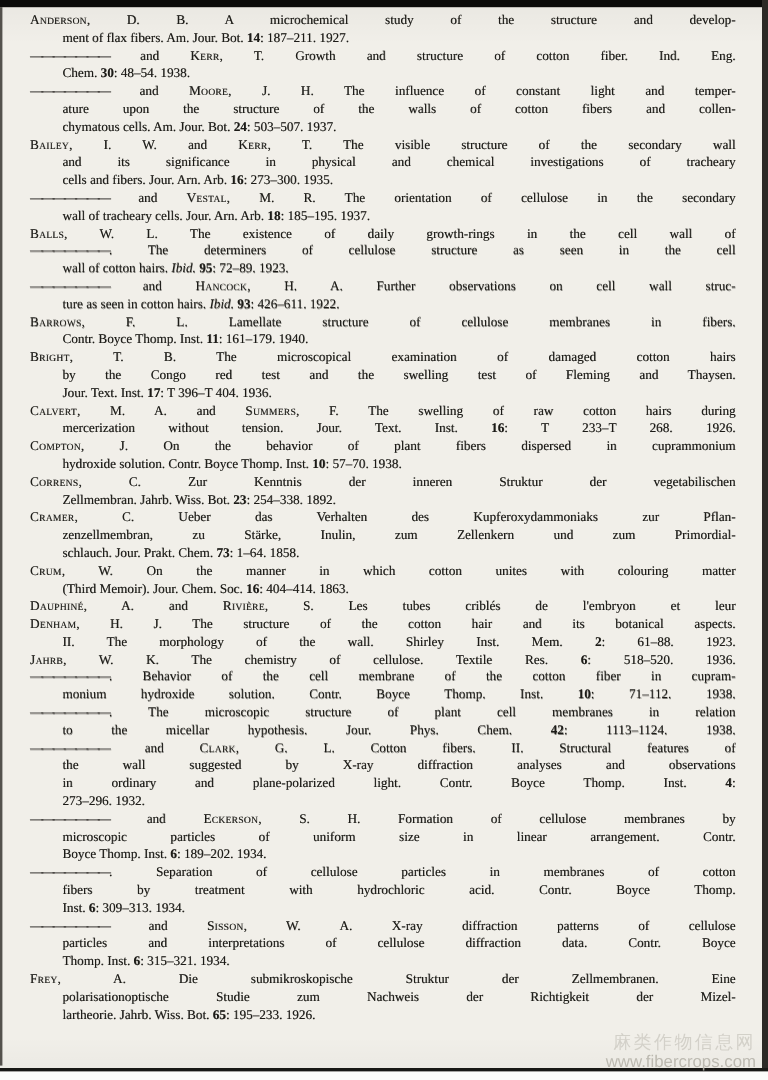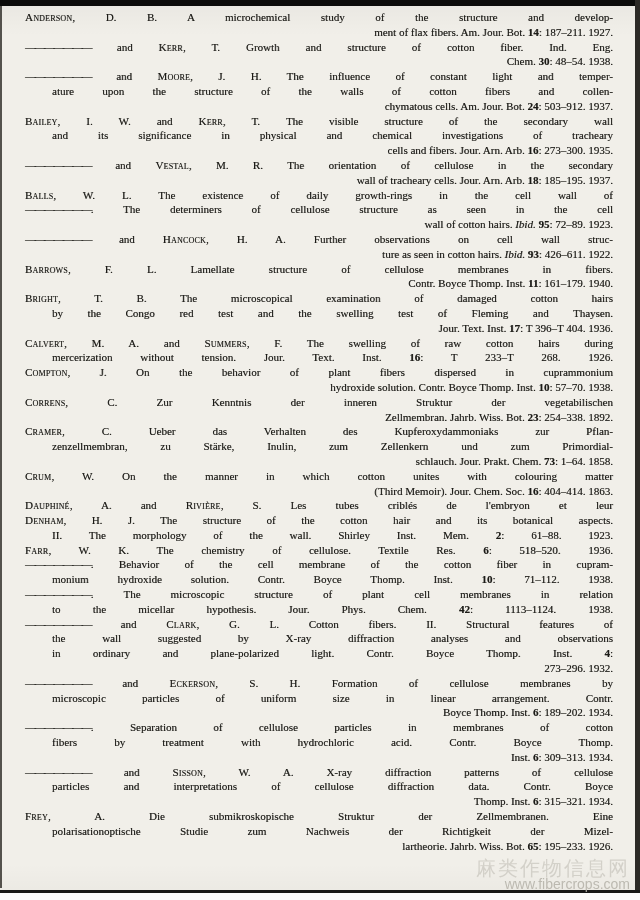--- a/index.html
+++ b/index.html
@@ -29,37 +29,37 @@
   .edge.bottomline{left:0;right:0;bottom:7px;height:3px;background:#181815;}
   .edge.bottomwhite{left:0;right:0;bottom:0;height:7px;background:#fcfcfa;}
 
   .content{
     position:absolute;left:25px;top:10px;width:588px;
     color:var(--ink);
     font-size:11px;line-height:14.8px;
     text-shadow:0.3px 0.15px 0 rgba(28,27,23,0.55);
   }
   .entry{margin:0;padding:0;}
-  .bline{text-align:right;}
+  .bline{text-align:left;}
   .bline.just{text-align:justify;text-align-last:justify;}
   .bline.cont{padding-left:27px;}
 
   .seg-n{}
   .seg-sc{font-variant:small-caps;letter-spacing:0.2px;}
   .seg-b{font-weight:bold;}
   .seg-i{font-style:italic;}
   .seg-dash{letter-spacing:-1.6px;white-space:nowrap;}
 
   .watermark{
     position:absolute;right:10px;bottom:8px;text-align:right;
     font-family:"Liberation Sans","DejaVu Sans",sans-serif;
     pointer-events:none;
   }
   .wm-cjk{
-    font-size:20px;letter-spacing:2px;color:var(--wm);opacity:0.5;line-height:15px;
+    font-size:15px;letter-spacing:2px;color:var(--wm);opacity:0.5;line-height:15px;
   }
   .wm-url{
     font-size:14px;color:var(--wm);opacity:0.9;line-height:16px;
   }
 </style>
 </head>
 <body>
 
 <div class="page">
   <div class="edge top"></div>
@@ -73,21 +73,21 @@
         <div class="bline just"><span class="seg-sc">Anderson</span><span class="seg-n">, D. B.  A microchemical study of the structure and develop-</span></div>
         <div class="bline cont"><span class="seg-n">ment of flax fibers.  Am. Jour. Bot. </span><span class="seg-b">14</span><span class="seg-n">: 187–211.  1927.</span></div>
       </div>
       <div class="entry">
         <div class="bline just"><span class="seg-dash">———————</span><span class="seg-n"> and </span><span class="seg-sc">Kerr</span><span class="seg-n">, T.  Growth and structure of cotton fiber.  Ind. Eng.</span></div>
         <div class="bline cont"><span class="seg-n">Chem. </span><span class="seg-b">30</span><span class="seg-n">: 48–54.  1938.</span></div>
       </div>
       <div class="entry">
         <div class="bline just"><span class="seg-dash">———————</span><span class="seg-n"> and </span><span class="seg-sc">Moore</span><span class="seg-n">, J. H.  The influence of constant light and temper-</span></div>
         <div class="bline cont just"><span class="seg-n">ature upon the structure of the walls of cotton fibers and collen-</span></div>
-        <div class="bline cont"><span class="seg-n">chymatous cells.  Am. Jour. Bot. </span><span class="seg-b">24</span><span class="seg-n">: 503–912.  1937.</span></div>
+        <div class="bline cont"><span class="seg-n">chymatous cells.  Am. Jour. Bot. </span><span class="seg-b">24</span><span class="seg-n">: 503–507.  1937.</span></div>
       </div>
       <div class="entry">
         <div class="bline just"><span class="seg-sc">Bailey</span><span class="seg-n">, I. W. and </span><span class="seg-sc">Kerr</span><span class="seg-n">, T.  The visible structure of the secondary wall</span></div>
         <div class="bline cont just"><span class="seg-n">and its significance in physical and chemical investigations of tracheary</span></div>
         <div class="bline cont"><span class="seg-n">cells and fibers.  Jour. Arn. Arb. </span><span class="seg-b">16</span><span class="seg-n">: 273–300.  1935.</span></div>
       </div>
       <div class="entry">
         <div class="bline just"><span class="seg-dash">———————</span><span class="seg-n"> and </span><span class="seg-sc">Vestal</span><span class="seg-n">, M. R.  The orientation of cellulose in the secondary</span></div>
         <div class="bline cont"><span class="seg-n">wall of tracheary cells.  Jour. Arn. Arb. </span><span class="seg-b">18</span><span class="seg-n">: 185–195.  1937.</span></div>
       </div>
@@ -133,21 +133,21 @@
         <div class="bline cont"><span class="seg-n">(Third Memoir).  Jour. Chem. Soc. </span><span class="seg-b">16</span><span class="seg-n">: 404–414.  1863.</span></div>
       </div>
       <div class="entry">
         <div class="bline just"><span class="seg-sc">Dauphiné</span><span class="seg-n">, A. and </span><span class="seg-sc">Rivière</span><span class="seg-n">, S.  Les tubes criblés de l'embryon et leur</span></div>
       </div>
       <div class="entry">
         <div class="bline just"><span class="seg-sc">Denham</span><span class="seg-n">, H. J.  The structure of the cotton hair and its botanical aspects.</span></div>
         <div class="bline cont just"><span class="seg-n">II. The morphology of the wall.  Shirley Inst. Mem. </span><span class="seg-b">2</span><span class="seg-n">: 61–88.  1923.</span></div>
       </div>
       <div class="entry">
-        <div class="bline just"><span class="seg-sc">Farr</span><span class="seg-n">, W. K.  The chemistry of cellulose.  Textile Res. </span><span class="seg-b">6</span><span class="seg-n">: 518–520.  1936.</span></div>
+        <div class="bline just"><span class="seg-sc">Jahrb</span><span class="seg-n">, W. K.  The chemistry of cellulose.  Textile Res. </span><span class="seg-b">6</span><span class="seg-n">: 518–520.  1936.</span></div>
       </div>
       <div class="entry">
         <div class="bline just"><span class="seg-dash">———————</span><span class="seg-n">.  Behavior of the cell membrane of the cotton fiber in cupram-</span></div>
         <div class="bline cont just"><span class="seg-n">monium hydroxide solution.  Contr. Boyce Thomp. Inst. </span><span class="seg-b">10</span><span class="seg-n">: 71–112.  1938.</span></div>
       </div>
       <div class="entry">
         <div class="bline just"><span class="seg-dash">———————</span><span class="seg-n">.  The microscopic structure of plant cell membranes in relation</span></div>
         <div class="bline cont just"><span class="seg-n">to the micellar hypothesis.  Jour. Phys. Chem. </span><span class="seg-b">42</span><span class="seg-n">: 1113–1124.  1938.</span></div>
       </div>
       <div class="entry">

